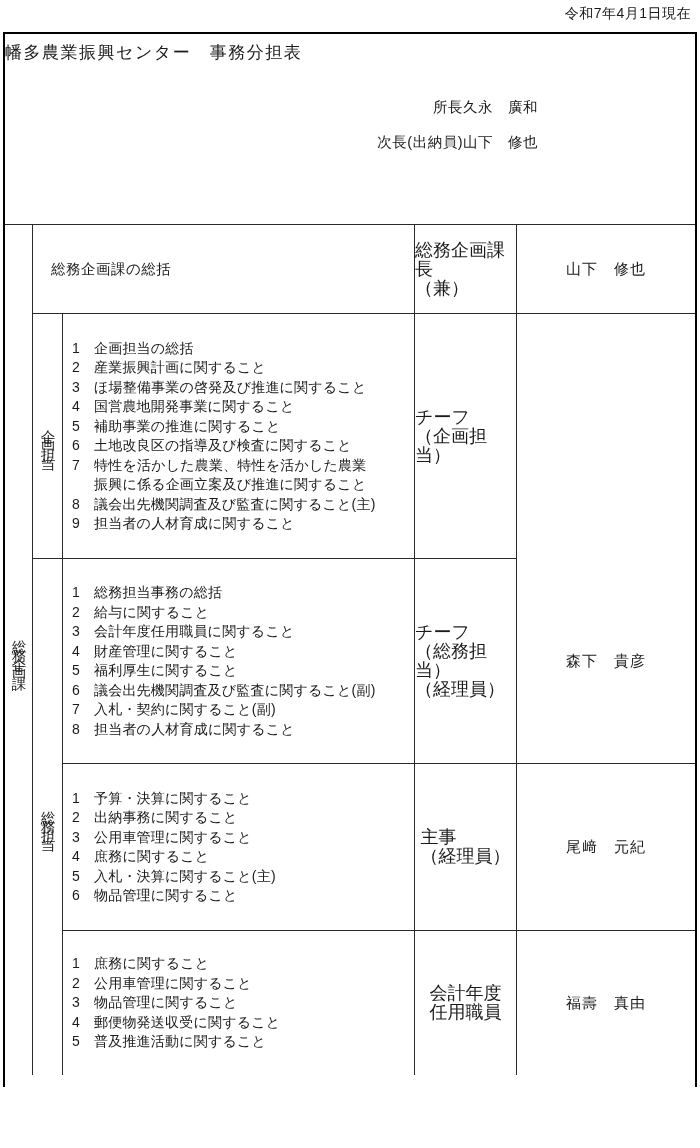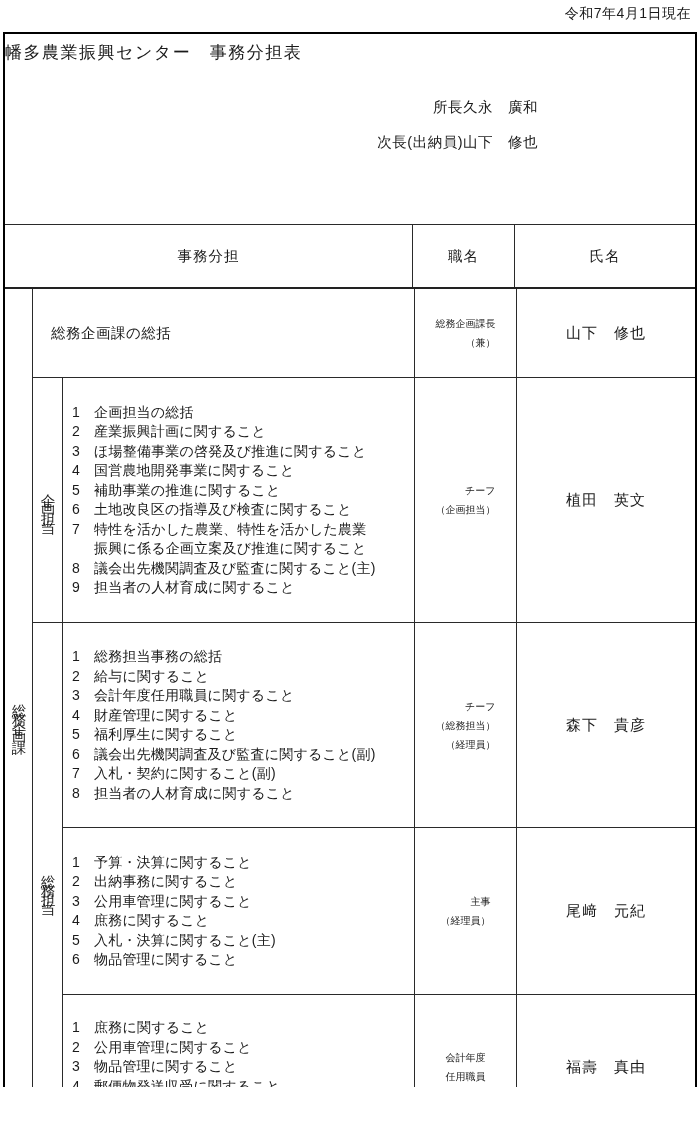--- a/index.html
+++ b/index.html
@@ -61,22 +61,22 @@
 
   .items{
     display:flex;flex-direction:column;justify-content:center;
     padding:4px 2px 4px 9px;font-size:14px;line-height:19.5px;
   }
   .item{display:flex;}
   .item .no{width:22px;flex-shrink:0;}
   .item .txt{flex:1;white-space:pre-line;letter-spacing:0.2px;}
 
   .pos{
-    display:flex;align-items:center;justify-content:center;text-align:right;
-    font-size:10px;line-height:19px;white-space:pre-line;
+    display:flex;align-items:center;justify-content:center;text-align:left;
+    font-size:18px;line-height:19px;white-space:pre-line;
   }
   .nm{
     display:flex;align-items:center;justify-content:center;
     font-size:15px;letter-spacing:1px;
   }
 </style>
 </head>
 <body>
 
 <div class="sheet">
@@ -91,25 +91,20 @@
             <div class="off-role">所長</div>
             <div class="off-name">久永　廣和</div>
           </div>
           <div class="off-row">
             <div class="off-role">次長(出納員)</div>
             <div class="off-name">山下　修也</div>
           </div>
         </div>
     </div>
 
-    <div class="col-headers">
-      <div class="ch ch-duty">事務分担</div>
-      <div class="ch ch-pos">職名</div>
-      <div class="ch ch-name">氏名</div>
-    </div>
 
     <div class="body">
       <div class="cell division vtext no-b">
         <span>総務企画課</span>
       </div>
 
       <div class="cell duty-summary">総務企画課の総括</div>
       <div class="cell pos p1">総務企画課長
 （兼）</div>
       <div class="cell nm n1 no-r">山下　修也</div>
@@ -151,21 +146,20 @@
             <span class="no">8</span>
             <span class="txt">議会出先機関調査及び監査に関すること(主)</span>
           </div>
           <div class="item">
             <span class="no">9</span>
             <span class="txt">担当者の人材育成に関すること</span>
           </div>
         </div>
       <div class="cell pos p2">チーフ
 （企画担当）</div>
-      <div class="cell nm n2 no-r">植田　英文</div>
 
       <div class="cell t3 vtext no-b">
         <span>総務担当</span>
       </div>
       <div class="cell items i3">
           <div class="item">
             <span class="no">1</span>
             <span class="txt">総務担当事務の総括</span>
           </div>
           <div class="item">

